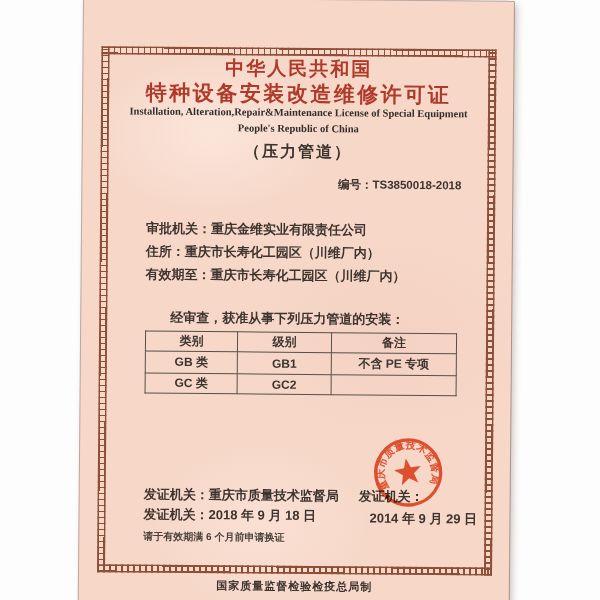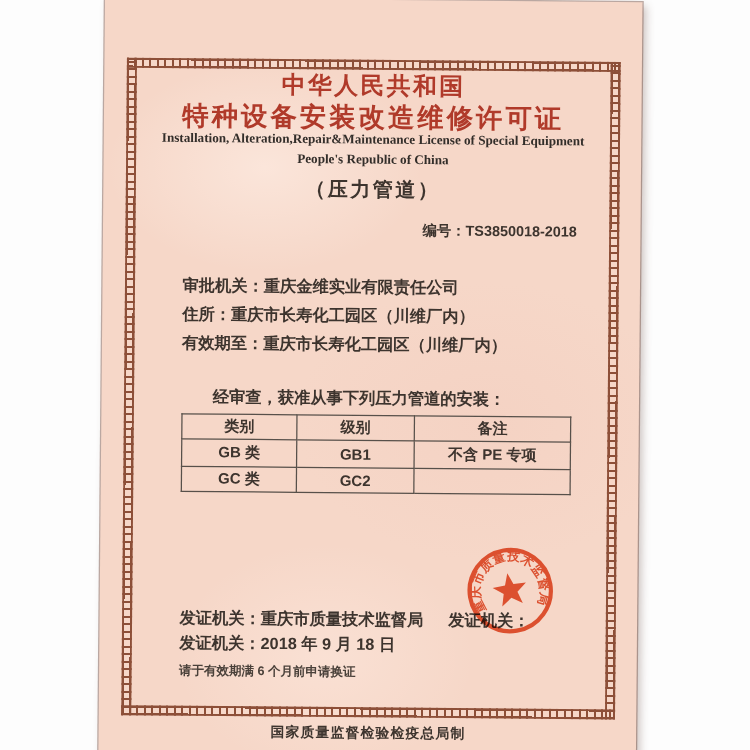--- a/index.html
+++ b/index.html
@@ -136,20 +136,21 @@
     </tbody>
   </table>
 
   <div class="abs cjk authority">
     <span>发证机关：</span><span>重庆市质量技术监督局</span><span class="gap"></span><span>发证机关：</span>
   </div>
 
   <div class="abs cjk validity">
     <span>发证机关：</span><span>2018 年 9 月 18 日</span>
   </div>
+  <div class="abs cjk issue-date">2014 年 9 月 29 日</div>
 
   <div class="abs renewal">请于有效期满 6 个月前申请换证</div>
 
   <div class="abs ctr cjk footer">国家质量监督检验检疫总局制</div>
 
   <svg class="stamp" viewBox="0 0 120 120">
     <circle cx="60" cy="62" r="39" fill="none" stroke="#e2512b" stroke-width="4"></circle>
     <polygon points="60,45 64.1,56.3 76.2,56.7 66.7,64.2 70,75.8 60,69 50,75.8 53.3,64.2 43.8,56.7 55.9,56.3" fill="#e2512b"></polygon>
     <defs>
       <path id="stampArc" d="M 34.9 76.5 A 29 29 0 1 1 85.1 76.5" fill="none"></path>

